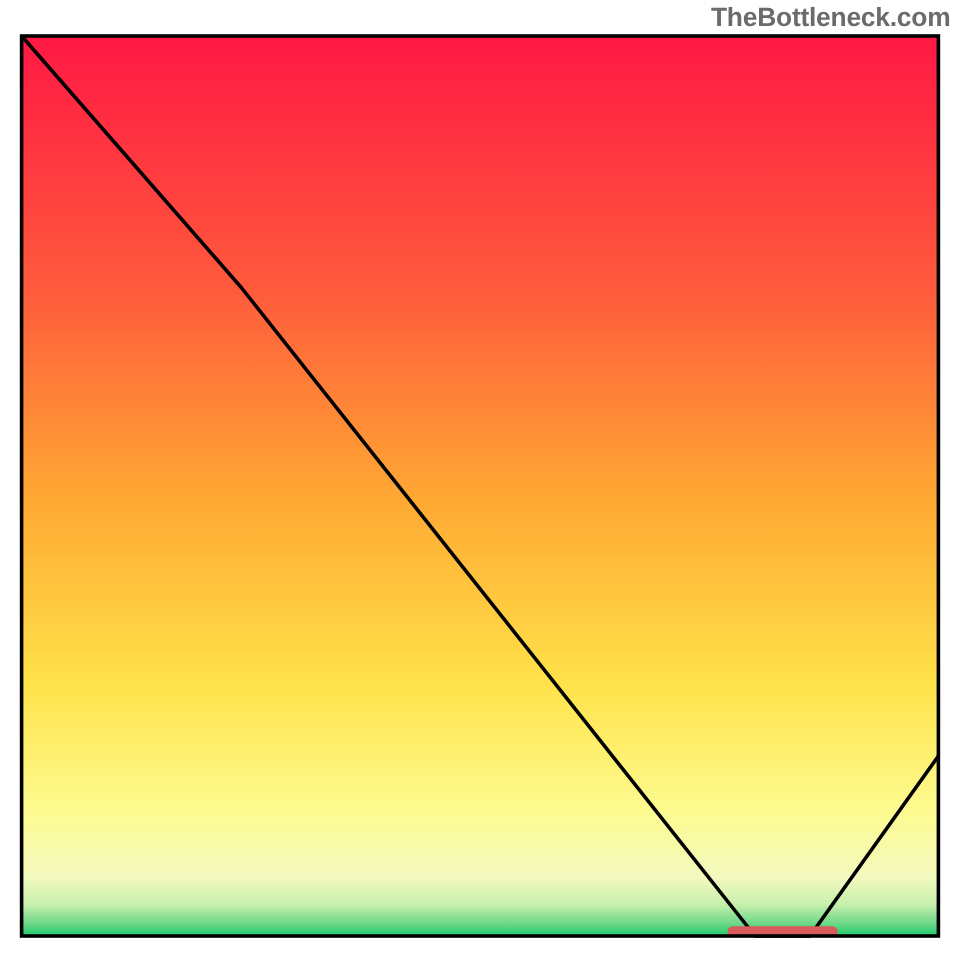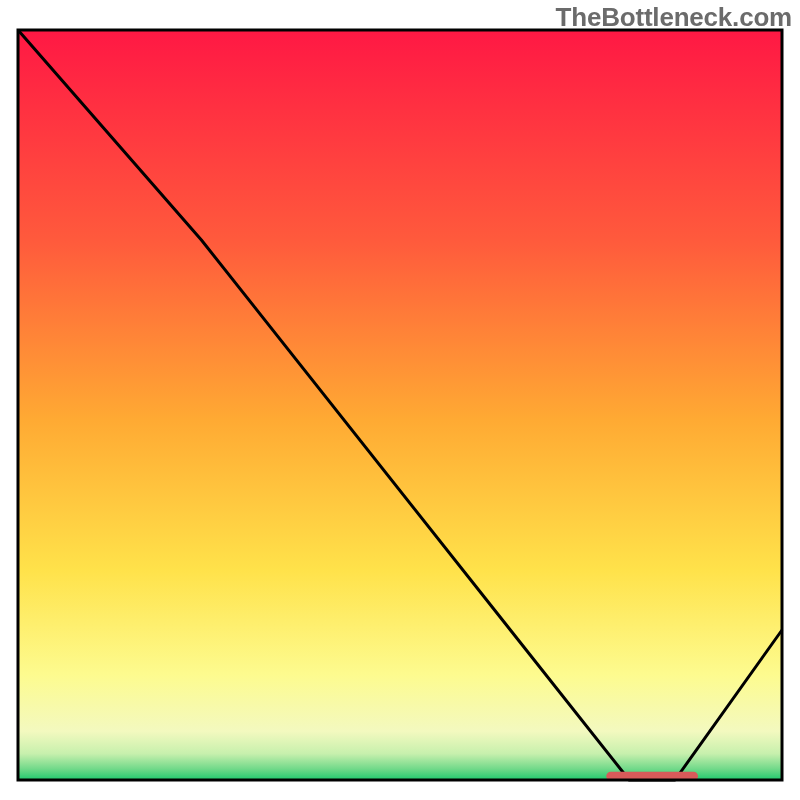--- a/index.html
+++ b/index.html
@@ -12,21 +12,21 @@
   }
   .container {
     position: relative;
     width: 800px;
     height: 800px;
   }
   .watermark {
     position: absolute;
     top: 2px;
     right: 8px;
-    font-size: 26px;
+    font-size: 22px;
     font-weight: 600;
     color: #6b6b6b;
     letter-spacing: -0.2px;
   }
   svg.chart {
     position: absolute;
     top: 0;
     left: 0;
     width: 800px;
     height: 800px;

